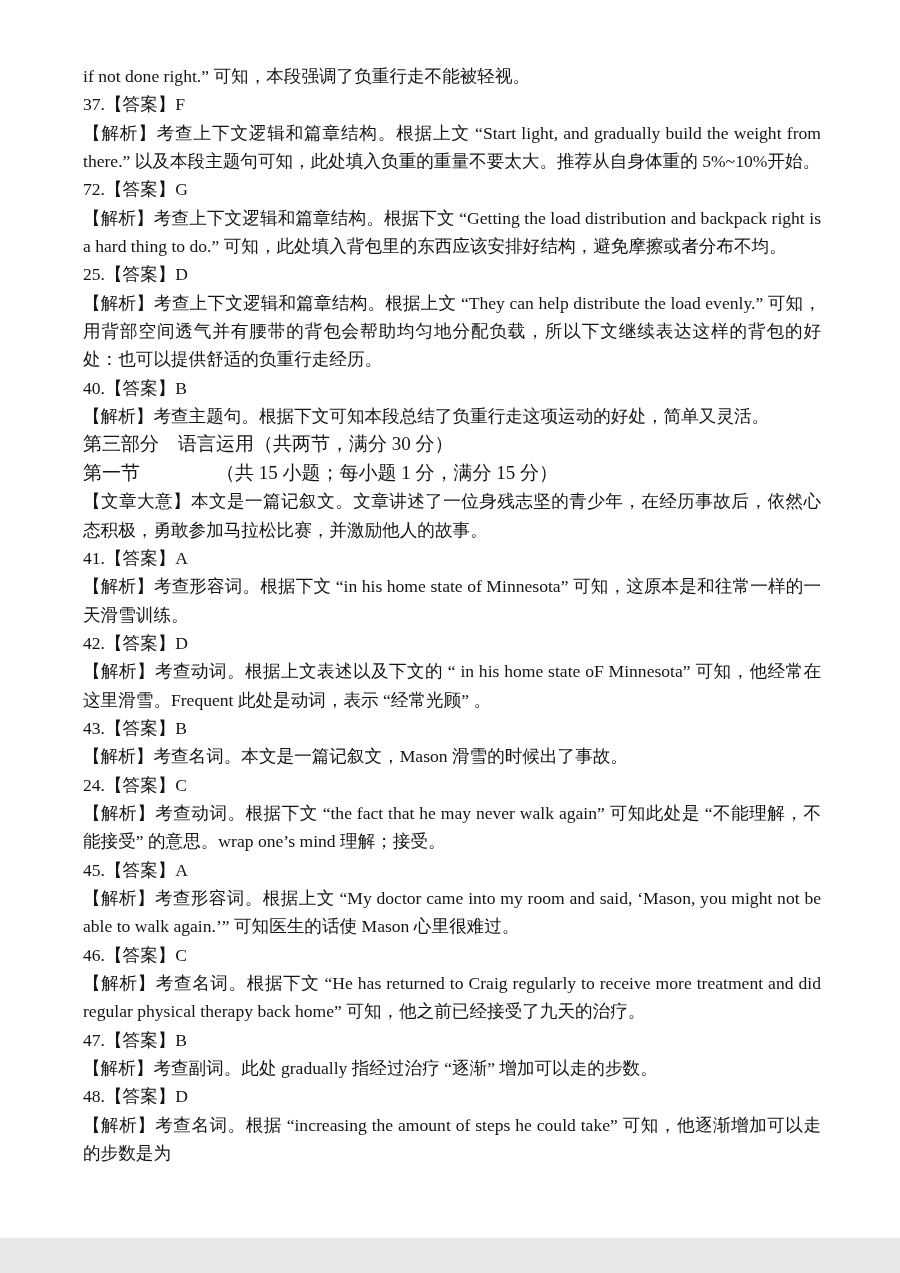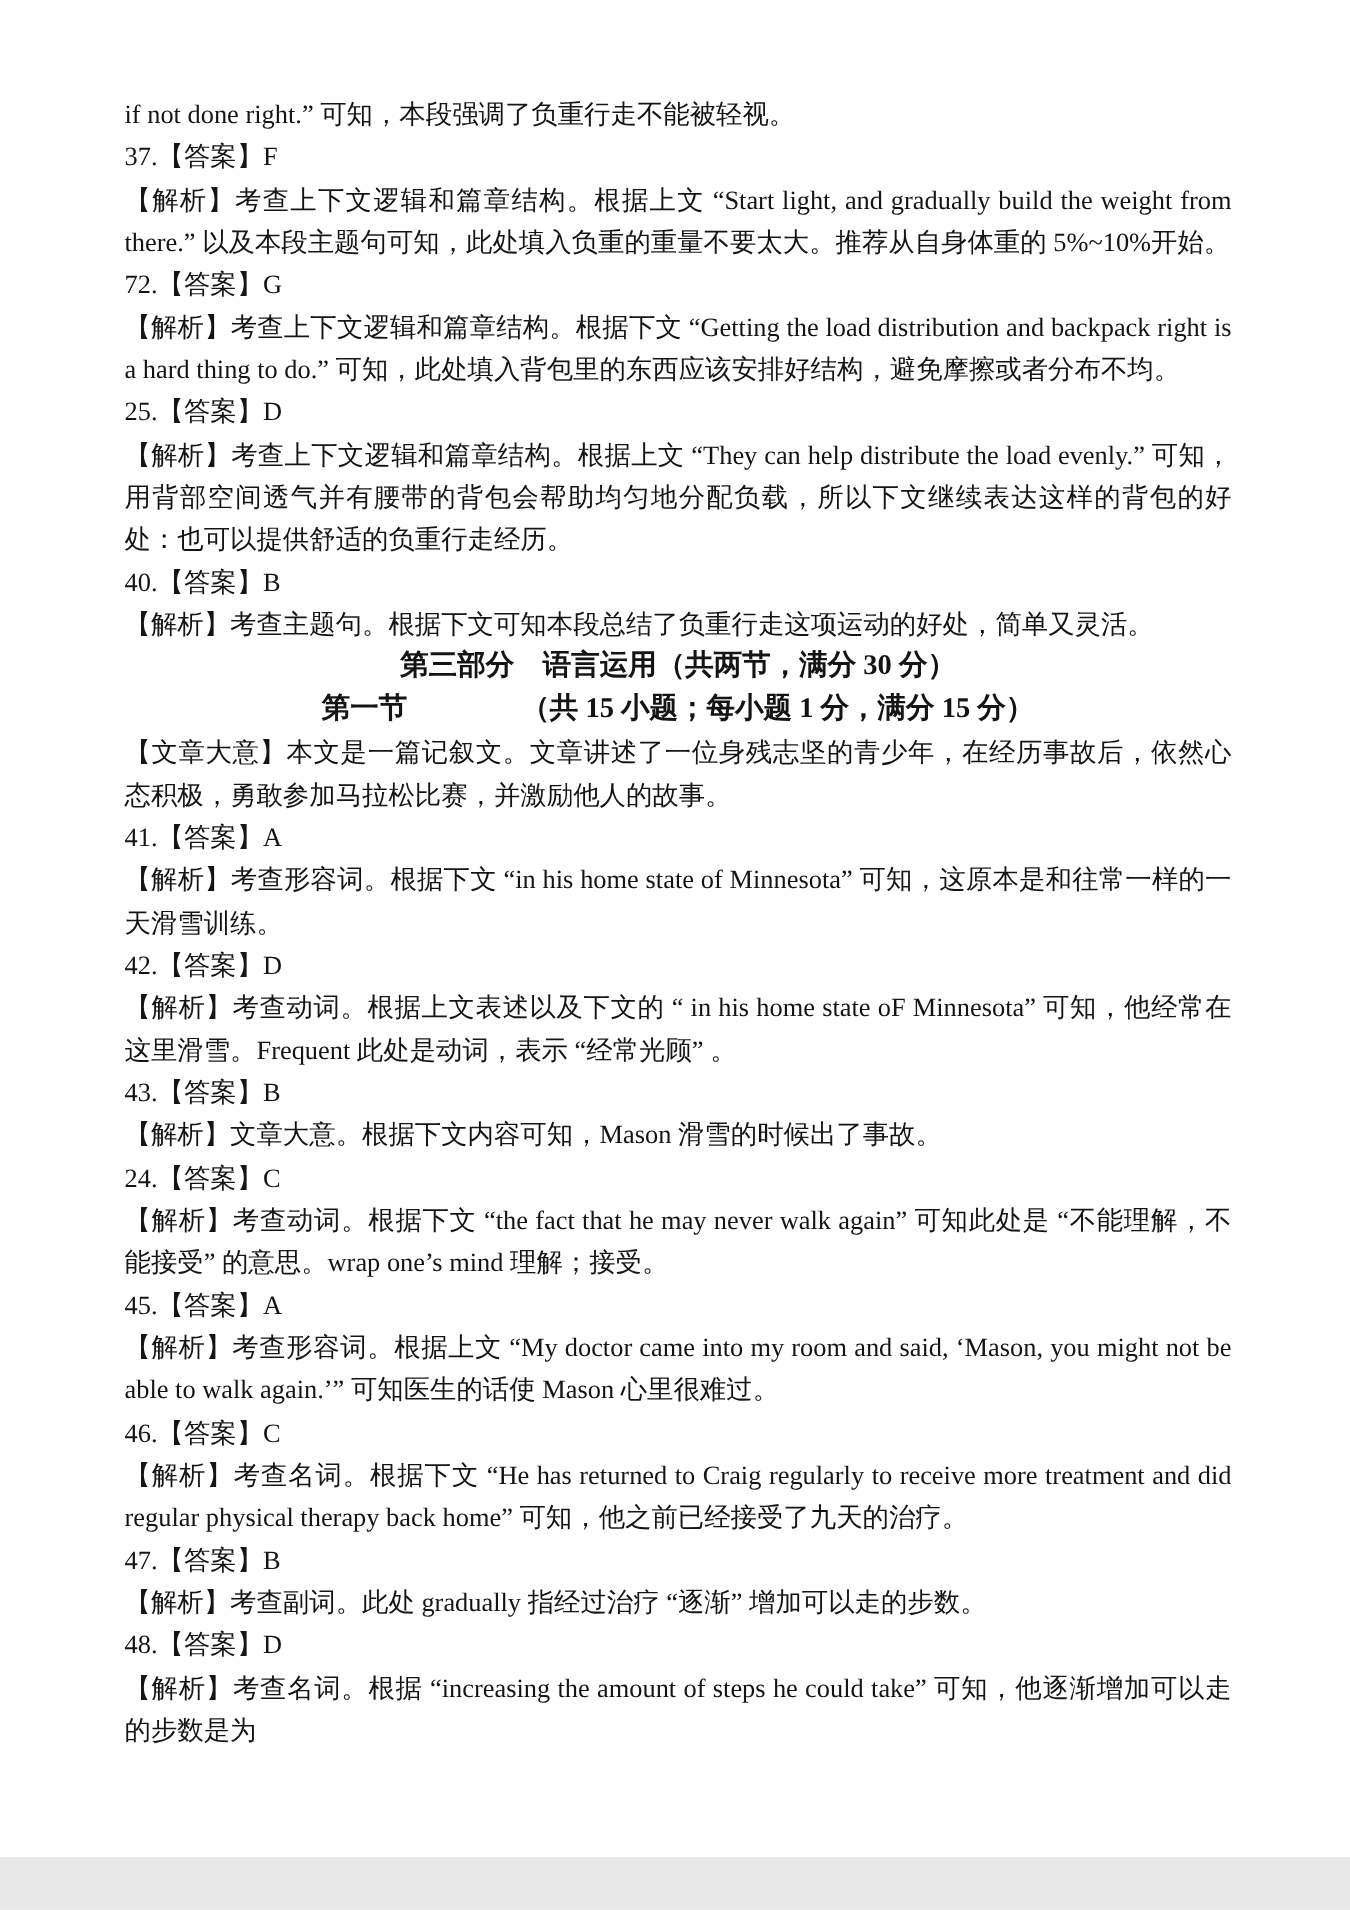--- a/index.html
+++ b/index.html
@@ -21,24 +21,24 @@
     left: 83px; top: 62px;
     width: 738px;
     font-size: 17.6px;
     line-height: 28.35px;
     text-align: justify;
     text-justify: inter-ideograph;
   }
   .doc-text p { margin: 0; }
   p.body   { font-weight: normal; }
   p.header {
-    font-weight: bold;
+    font-weight: normal;
     font-size: 19px;
     line-height: 28.35px;
-    text-align: center;
+    text-align: left;
   }
 </style>
 </head>
 <body>
 
 <div class="doc-page">
   <main class="doc-text">
       <p class="body">if not done right.” 可知，本段强调了负重行走不能被轻视。</p>
       <p class="body">37.【答案】F</p>
       <p class="body">【解析】考查上下文逻辑和篇章结构。根据上文 “Start light, and gradually build the weight from there.” 以及本段主题句可知，此处填入负重的重量不要太大。推荐从自身体重的 5%~10%开始。</p>
@@ -49,21 +49,21 @@
       <p class="body">40.【答案】B</p>
       <p class="body">【解析】考查主题句。根据下文可知本段总结了负重行走这项运动的好处，简单又灵活。</p>
       <p class="header">第三部分　语言运用（共两节，满分 30 分）</p>
       <p class="header">第一节　　　　（共 15 小题；每小题 1 分，满分 15 分）</p>
       <p class="body">【文章大意】本文是一篇记叙文。文章讲述了一位身残志坚的青少年，在经历事故后，依然心态积极，勇敢参加马拉松比赛，并激励他人的故事。</p>
       <p class="body">41.【答案】A</p>
       <p class="body">【解析】考查形容词。根据下文 “in his home state of Minnesota” 可知，这原本是和往常一样的一天滑雪训练。</p>
       <p class="body">42.【答案】D</p>
       <p class="body">【解析】考查动词。根据上文表述以及下文的 “ in his home state oF Minnesota” 可知，他经常在这里滑雪。Frequent 此处是动词，表示 “经常光顾” 。</p>
       <p class="body">43.【答案】B</p>
-      <p class="body">【解析】文章大意。根据下文内容可知，Mason 滑雪的时候出了事故。</p>
+      <p class="body">【解析】考查名词。本文是一篇记叙文，Mason 滑雪的时候出了事故。</p>
       <p class="body">24.【答案】C</p>
       <p class="body">【解析】考查动词。根据下文 “the fact that he may never walk again” 可知此处是 “不能理解，不能接受” 的意思。wrap one’s mind 理解；接受。</p>
       <p class="body">45.【答案】A</p>
       <p class="body">【解析】考查形容词。根据上文 “My doctor came into my room and said, ‘Mason, you might not be able to walk again.’” 可知医生的话使 Mason 心里很难过。</p>
       <p class="body">46.【答案】C</p>
       <p class="body">【解析】考查名词。根据下文 “He has returned to Craig regularly to receive more treatment and did regular physical therapy back home” 可知，他之前已经接受了九天的治疗。</p>
       <p class="body">47.【答案】B</p>
       <p class="body">【解析】考查副词。此处 gradually 指经过治疗 “逐渐” 增加可以走的步数。</p>
       <p class="body">48.【答案】D</p>
       <p class="body">【解析】考查名词。根据 “increasing the amount of steps he could take” 可知，他逐渐增加可以走的步数是为</p>

